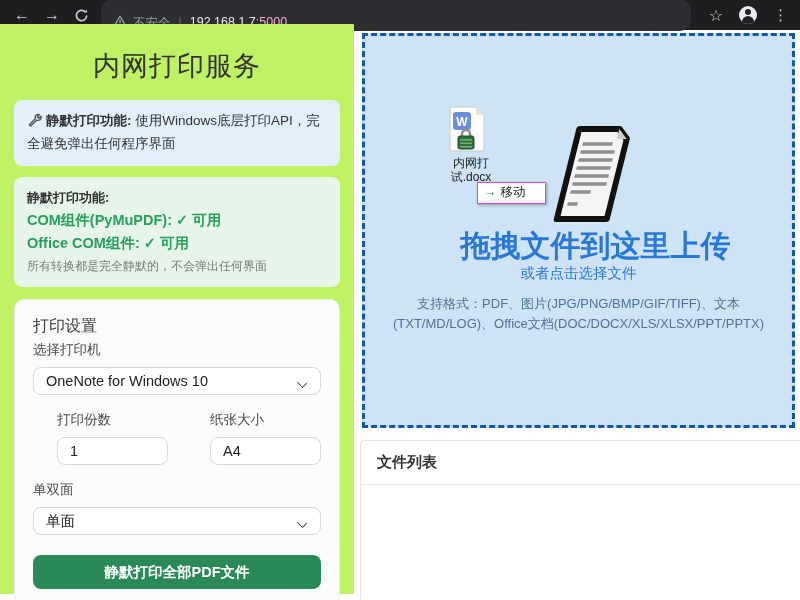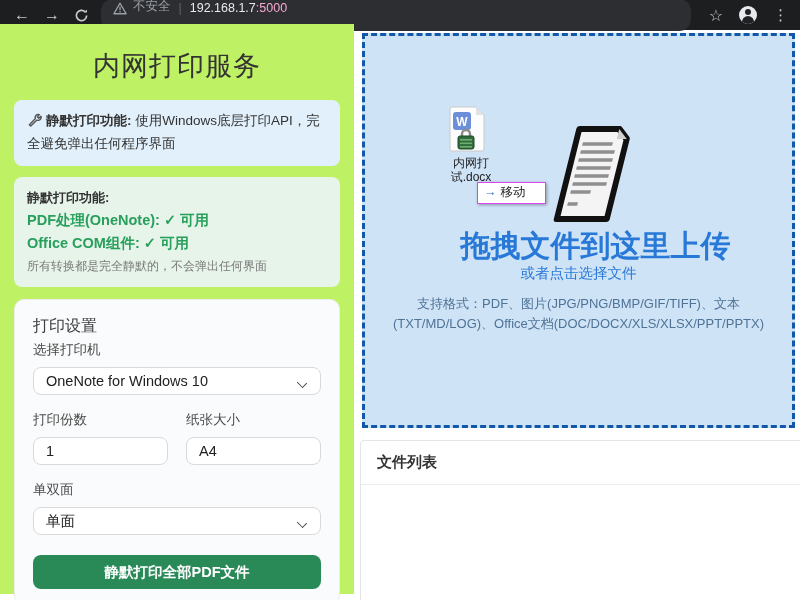--- a/index.html
+++ b/index.html
@@ -6,21 +6,21 @@
   html,body { width:800px; height:600px; overflow:hidden; background:#fff;
               font-family:"Liberation Sans", sans-serif; }
   .stage { position:absolute; top:0; left:0; width:800px; height:600px; overflow:hidden; background:#fff; }
 
   
   .chrome { position:absolute; top:0; left:0; width:800px; height:30px; background:#1d1e20;
             display:flex; align-items:center; }
   .nav-ic { color:#c8cbd0; font-size:16px; line-height:1; margin-left:14px; cursor:pointer; }
   .nav-ic svg { display:block; }
   .addr-pill { height:22px; width:590px; margin-left:12px; background:#2d2e32; border-radius:12px;
-               display:flex; align-items:flex-end; padding:16px 12px; color:#9aa0a6; font-size:12.5px; }
+               display:flex; align-items:flex-start; padding:16px 12px; color:#9aa0a6; font-size:12.5px; }
   .addr-sep { margin:0 8px; color:#5f6368; }
   .addr-host { color:#e8eaed; }
   .addr-port { color:#f9a8d4; }
   .chrome-right { margin-left:auto; display:flex; align-items:center; gap:16px; padding-right:12px; }
   .star { color:#c8cbd0; font-size:16px; }
   .avatar { width:18px; height:18px; border-radius:50%; background:#e8eaed; position:relative; overflow:hidden; }
   .avatar:before { content:""; position:absolute; top:3px; left:6px; width:6px; height:6px; border-radius:50%; background:#202124; }
   .avatar:after  { content:""; position:absolute; top:10px; left:3px; width:12px; height:9px; border-radius:6px 6px 0 0; background:#202124; }
   .dots { color:#c8cbd0; font-size:15px; letter-spacing:0; }
 
@@ -43,21 +43,21 @@
                    border-radius:10px; padding:16px 18px; }
   .settings-title { font-size:16px; color:#3c3c3c; margin-bottom:4px; }
   .field-label { font-size:13.5px; color:#4a4a4a; margin-bottom:8px; }
   .sel, .inp { width:100%; height:28px; background:#fff; border:1px solid #d9d9d9; border-radius:8px;
                font-size:14.5px; color:#222; padding:0 12px; display:flex; align-items:center;
                position:relative; font-family:"Liberation Sans", sans-serif; }
   .sel { cursor:pointer; }
   .chev { position:absolute; right:14px; top:11px; width:8px; height:8px;
           border-right:1.8px solid #444; border-bottom:1.8px solid #444; transform:rotate(45deg) scale(1,0.8); }
   .row2 { display:flex; gap:18px; margin-top:16px; }
-  .row2 > div { flex:1; }
+  .row2 > div { flex:1;margin-left:24px; }
   .mt16 { margin-top:16px; }
   .print-btn { margin-top:20px; width:100%; height:34px; background:#2a8a57; border:none; border-radius:8px;
                color:#fff; font-weight:700; font-size:14.5px; cursor:pointer; font-family:"Liberation Sans", sans-serif; }
 
   
   .dropzone { position:absolute; left:362px; top:33px; width:433px; height:395px;
               background:#cfe3f7; border:3px dashed #1257a8; cursor:pointer; }
   .dz-title { position:absolute; top:190px; left:17px; width:100%; text-align:center;
               color:#2878d8; font-size:30px; font-weight:600; }
   .dz-sub { position:absolute; top:228px; left:0; width:100%; text-align:center;
@@ -121,21 +121,21 @@
     <div class="banner">
       <span class="wrench">
         <svg width="15" height="15" viewBox="0 0 16 16">
             <path d="M2.5 13.5 9 7a3.2 3.2 0 0 1 4.2-4.2L11 5l1.6 1.6 2.2-2.2A3.2 3.2 0 0 1 10.6 8.6L4 15Z" fill="none" stroke="#555" stroke-width="1.5" stroke-linejoin="round"></path>
           </svg>
       </span><span class="b">静默打印功能:</span><span> 使用Windows底层打印API，完全避免弹出任何程序界面</span>
     </div>
 
     <div class="status-box">
       <div class="status-head">静默打印功能:</div>
-      <div class="status-line">PDF处理(OneNote): ✓ 可用</div>
+      <div class="status-line">COM组件(PyMuPDF): ✓ 可用</div>
       <div class="status-line">Office COM组件: ✓ 可用</div>
       <div class="status-note">所有转换都是完全静默的，不会弹出任何界面</div>
     </div>
 
     <div class="settings-card">
       <div class="settings-title">打印设置</div>
 
       <div class="field-label">选择打印机</div>
       <div class="sel">
         <span>OneNote for Windows 10</span>

